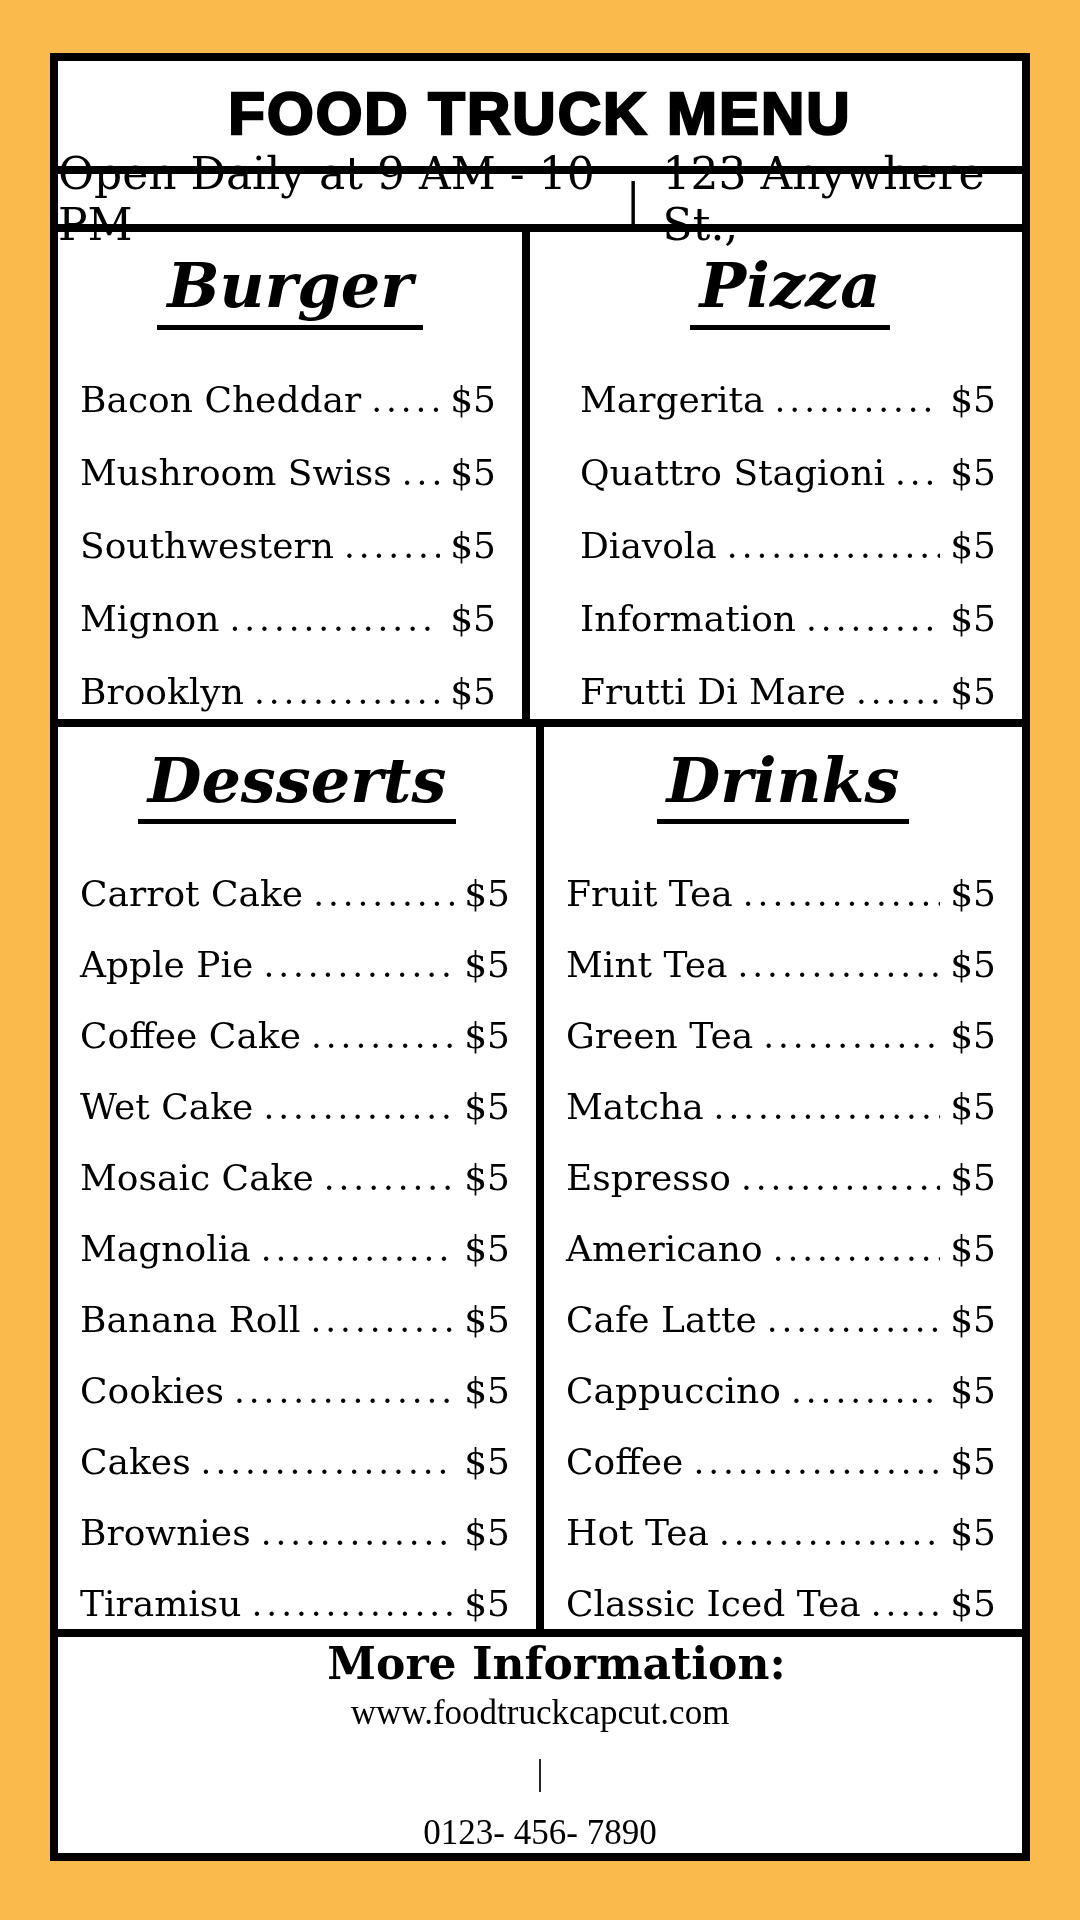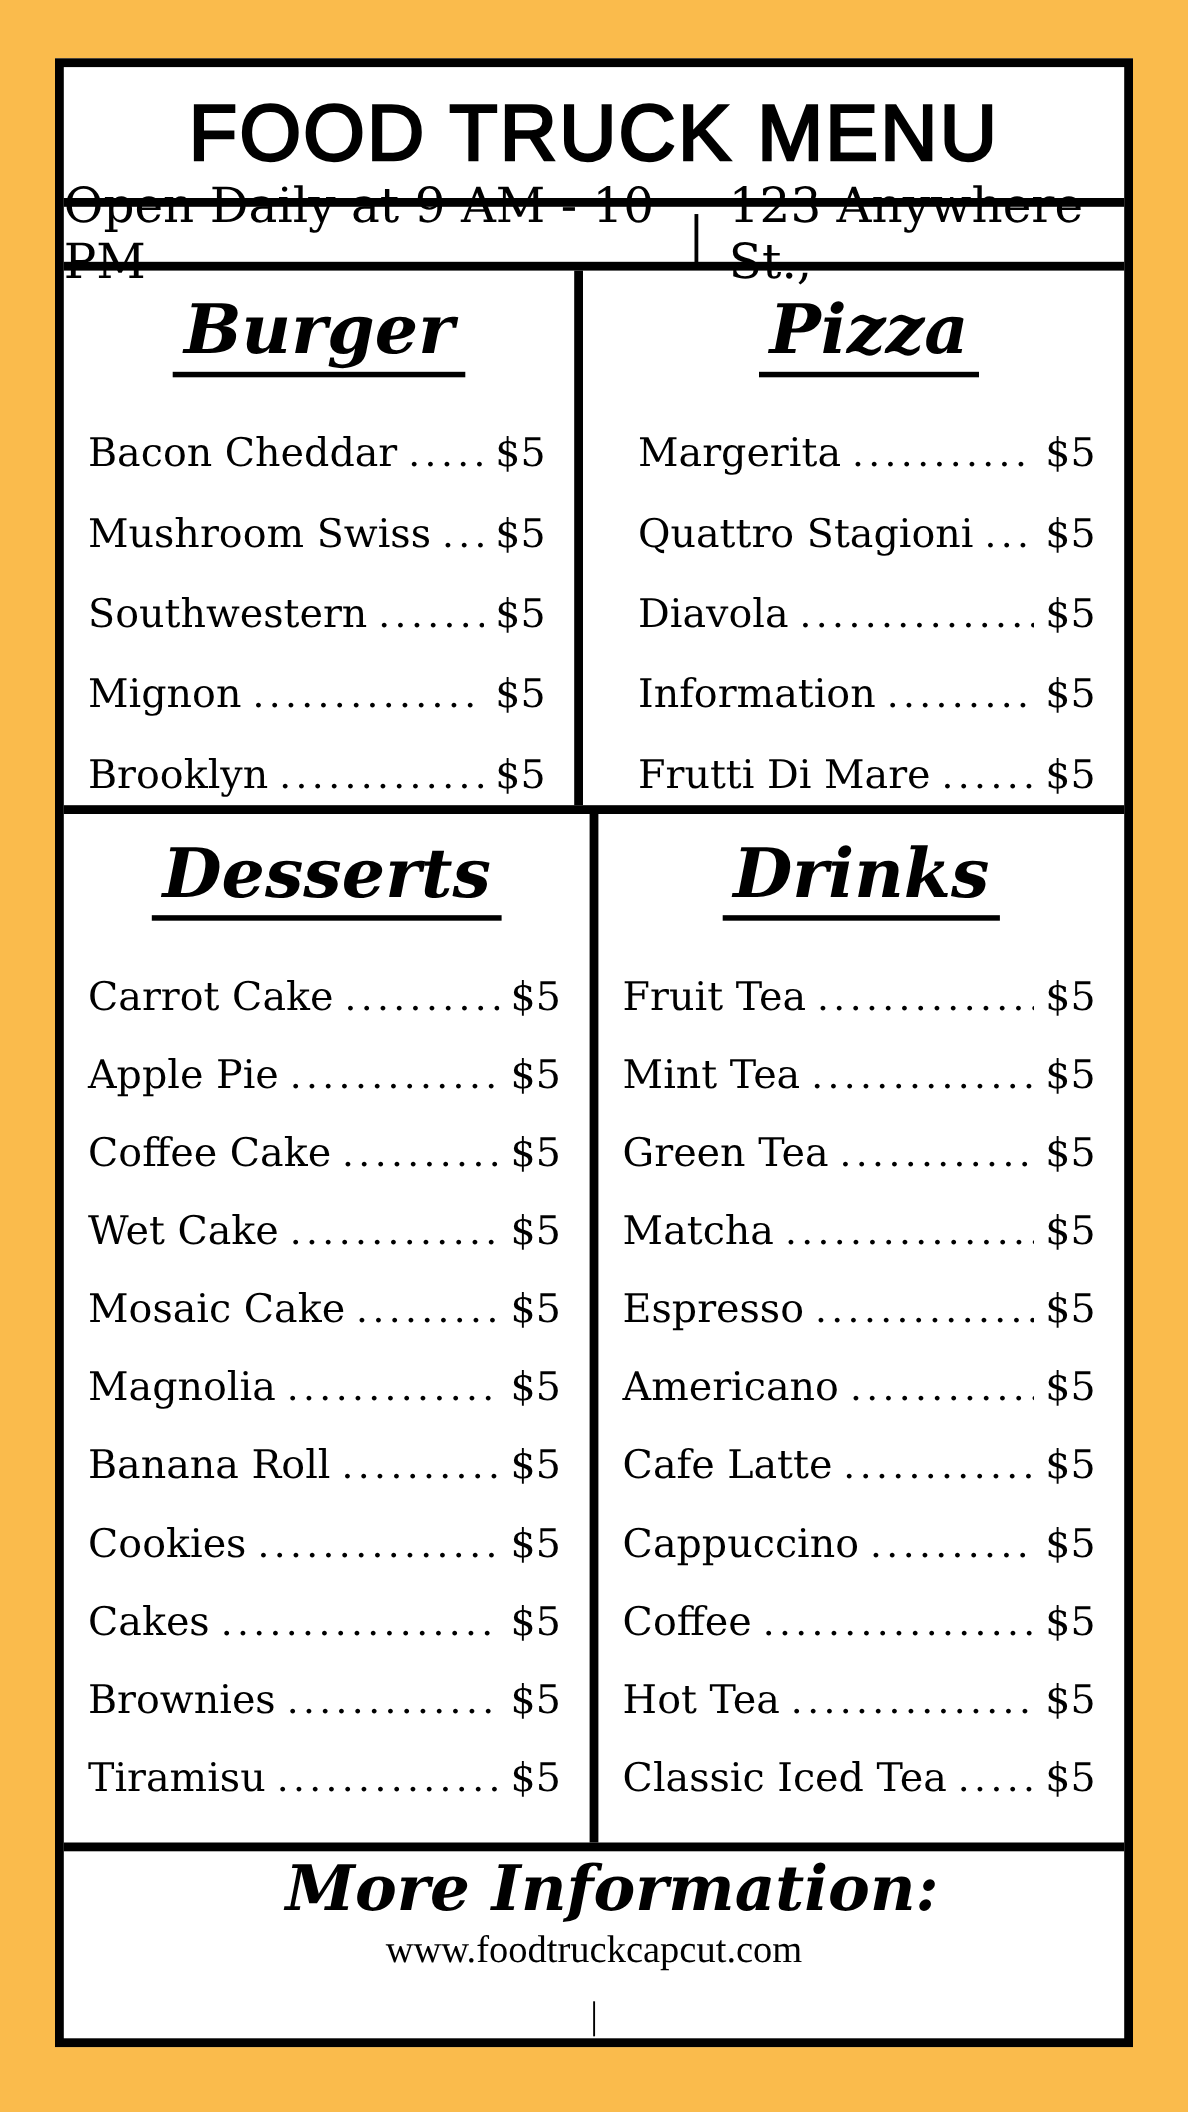--- a/index.html
+++ b/index.html
@@ -26,22 +26,22 @@
     flex-direction:column;
   }
   
   .title-band{
     height:150px;
     border-bottom:8px solid var(--ink);
     display:flex;align-items:center;justify-content:center;
   }
   .title-band h1{
     font-family:"Liberation Sans", sans-serif;
-    font-weight:normal;
-    font-size:72px;
+    font-weight:bold;
+    font-size:60px;
     letter-spacing:2px;
     -webkit-text-stroke:2.5px var(--ink);
     white-space:nowrap;
   }
   
   .subtitle-band{
     height:58px;
     border-bottom:8px solid var(--ink);
     display:flex;align-items:center;justify-content:center;
     gap:22px;
@@ -94,23 +94,22 @@
   
   .footer-band{
     flex:1;
     display:flex;flex-direction:column;
     align-items:center;justify-content:center;
     gap:6px;
     padding-top:4px;
   }
   .footer-heading{
     font-family:"DejaVu Serif", serif;
-    font-style:italic;
     font-weight:bold;
-    font-size:57px;
+    font-size:44px;
     line-height:1.05;
     margin-left:33px;
   }
   .footer-contact{
     display:flex;align-items:center;gap:20px;
     font-family:"Liberation Serif", serif;
     font-size:35px;
     flex-direction:column;
   }
 </style>
@@ -345,16 +344,17 @@
           </li>
         </ul>
     </div>
   </div>
 
   <div class="footer-band">
     <div class="footer-heading">More Information:</div>
     <div class="footer-contact">
       <span>www.foodtruckcapcut.com</span>
       <span>|</span>
+      <span>0123- 456- 7890</span>
     </div>
   </div>
 
 </div>
 
 </body></html>

